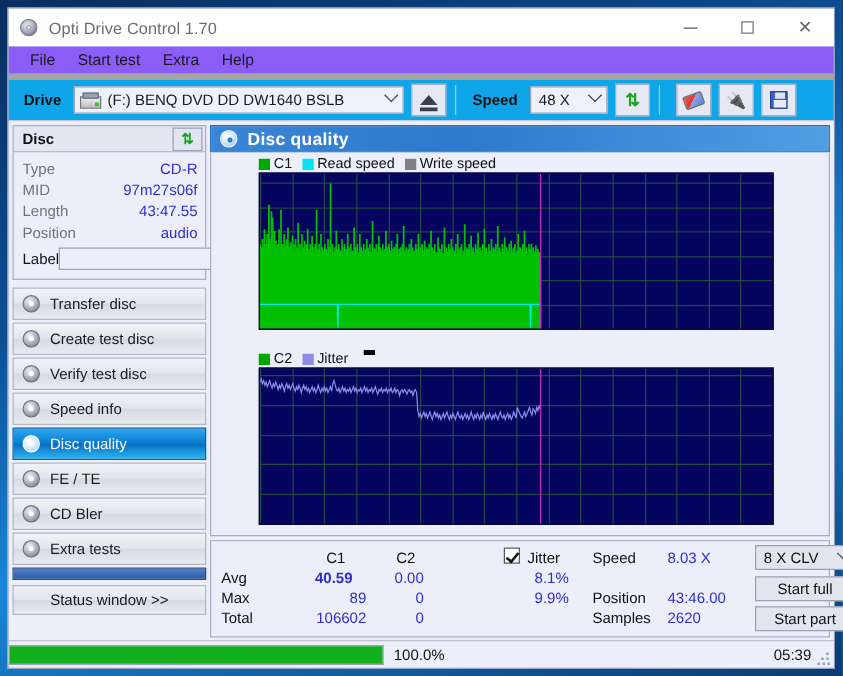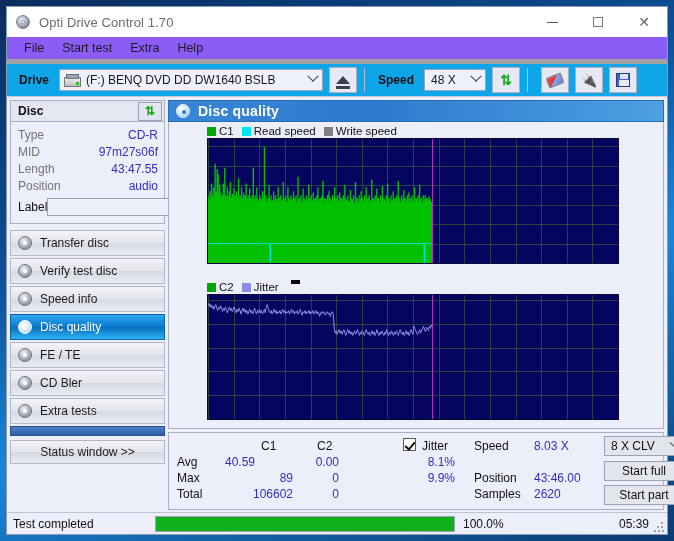--- a/index.html
+++ b/index.html
@@ -353,20 +353,27 @@
         </div>
       </div>
 
       <div id="nav">
         <div class="nav-item">
           <span class="nav-ico">
               <span class="d"></span>
               <span class="h"></span>
             </span>
           <span>Transfer disc</span>
+        </div>
+        <div class="nav-item">
+          <span class="nav-ico">
+              <span class="d"></span>
+              <span class="h"></span>
+            </span>
+          <span>Create test disc</span>
         </div>
         <div class="nav-item">
           <span class="nav-ico">
               <span class="d"></span>
               <span class="h"></span>
             </span>
           <span>Verify test disc</span>
         </div>
         <div class="nav-item">
           <span class="nav-ico">
@@ -659,21 +666,21 @@
       </div>
 
       <div id="stats">
         <span class="hdr" style="left:92px;  top:6px;">C1</span>
         <span class="hdr" style="left:148px; top:6px;">C2</span>
 
         <span class="lbl" style="left:8px;  top:22px;">Avg</span>
         <span class="lbl" style="left:8px;  top:38px;">Max</span>
         <span class="lbl" style="left:8px;  top:54px;">Total</span>
 
-        <span class="val" style="left:56px;  top:22px; width:68px; text-align:left;">40.59</span>
+        <span class="val" style="left:64px;  top:22px; width:68px; text-align:center;font-weight:bold;">40.59</span>
         <span class="val" style="left:56px;  top:38px; width:68px; text-align:right;">89</span>
         <span class="val" style="left:46px;  top:54px; width:78px; text-align:right;">106602</span>
 
         <span class="val" style="left:120px; top:22px; width:50px; text-align:right;">0.00</span>
         <span class="val" style="left:120px; top:38px; width:50px; text-align:right;">0</span>
         <span class="val" style="left:120px; top:54px; width:50px; text-align:right;">0</span>
 
         <span class="chk" style="left:234px; top:5px;"></span>
         <span class="lbl" style="left:253px; top:6px;">Jitter</span>
         <span class="val" style="left:248px; top:22px; width:38px; text-align:right;">8.1%</span>
@@ -694,21 +701,20 @@
           <span>Start full</span>
         </span>
         <span class="sbtn" style="left:435px; top:52px; width:80px; height:20px;">
           <span>Start part</span>
         </span>
       </div>
     </div>
   </div>
 
   <div id="statusbar">
-    <div id="status-text">Test completed</div>
     <div id="pbar-cell">
       <div id="pbar-fill" style="width: 100%;"></div>
     </div>
     <div id="pct">100.0%</div>
     <div id="elapsed">05:39</div>
     <div id="grip">
       <i style="left:7px;top:0"></i>
         <i style="left:3px;top:4px"></i>
         <i style="left:7px;top:4px"></i>
       <i style="left:0;top:8px"></i>

